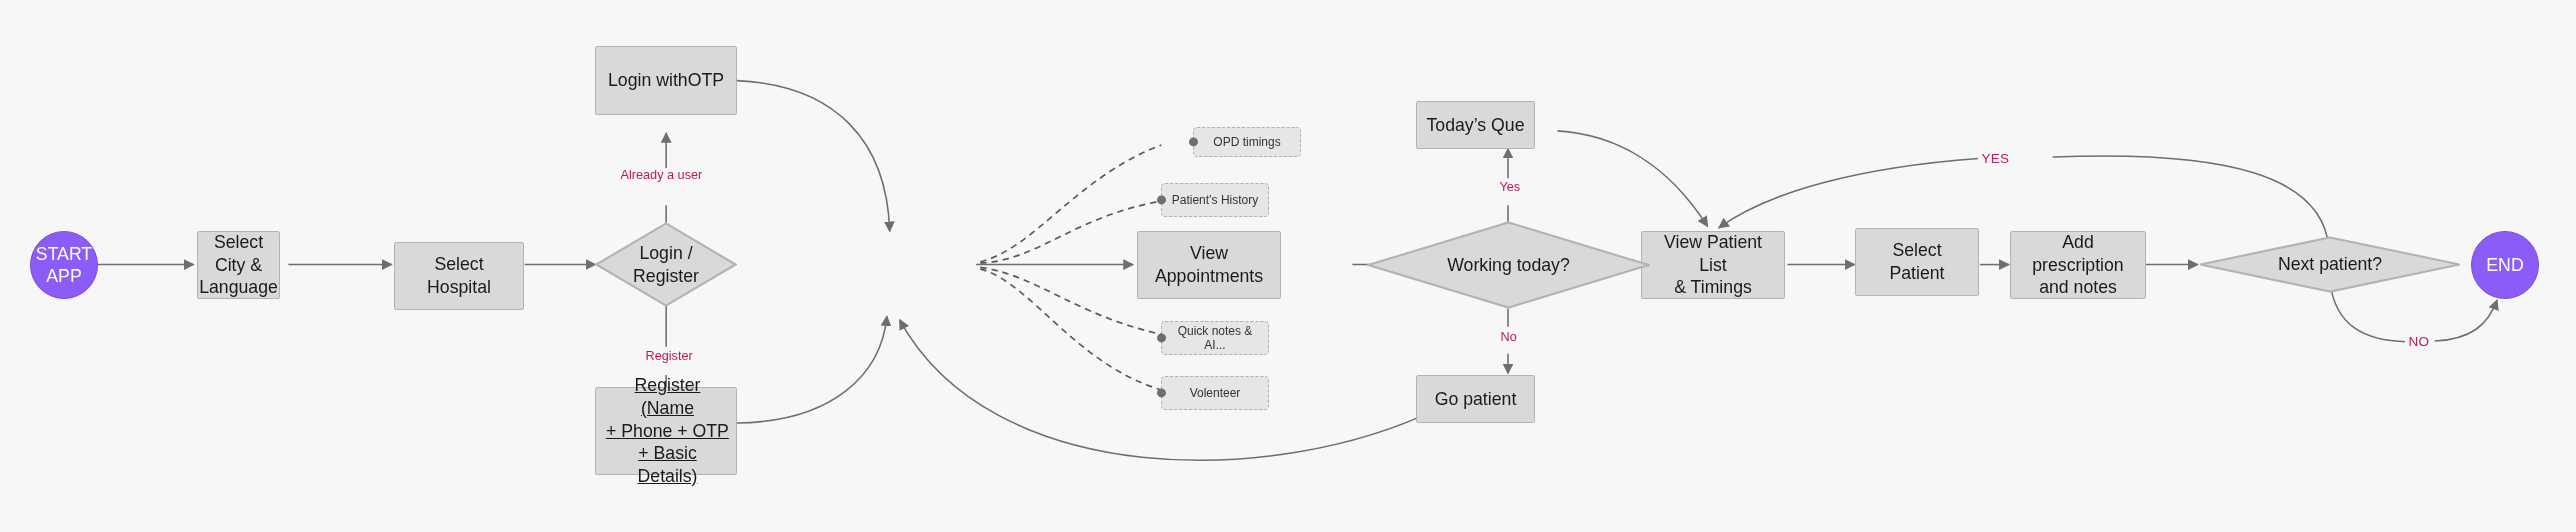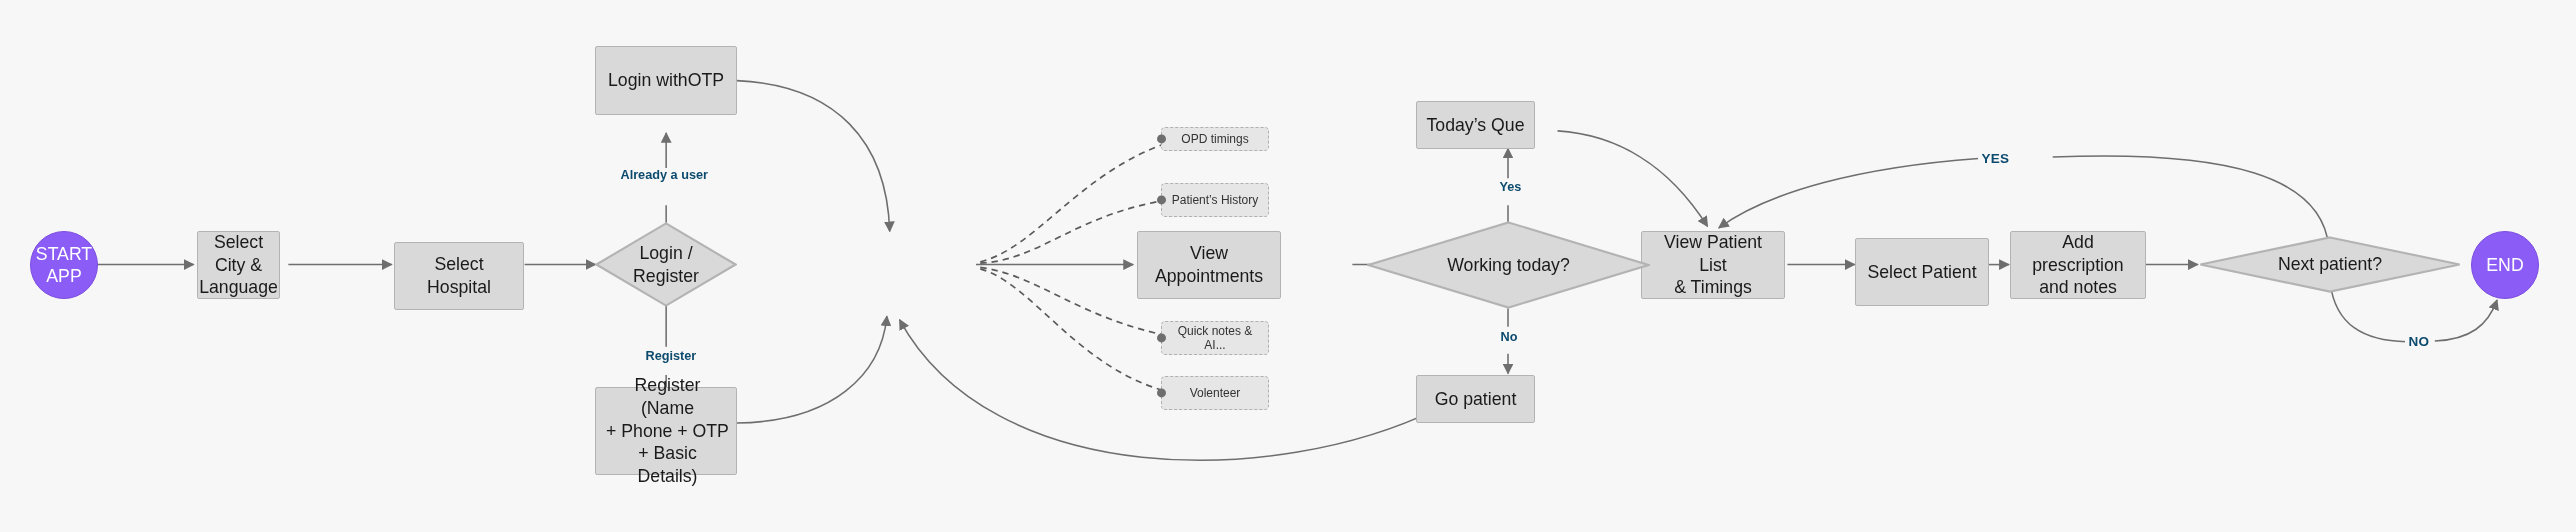--- a/index.html
+++ b/index.html
@@ -13,21 +13,21 @@
 
   .term{border-radius:50%;background:#8b5cf6;border:1.4px solid #7c4ddd;color:#ffffff;font-size:17.7px;line-height:1.25;}
 
   .diamond{background:transparent;border:none;color:#1a1a1a;font-size:17.7px;line-height:1.28;}
   .diamond .dlabel{position:relative;z-index:2;}
   .diamond .dshape{position:absolute;left:0;top:0;width:100%;height:100%;z-index:1;}
 
   .chip{background:#e6e6e6;border:1.4px dashed #b0b0b0;border-radius:4.2px;color:#333;font-size:12px;padding:2.8px 7px;justify-content:center;}
   .chip .dot{position:absolute;left:-5px;top:50%;transform:translateY(-50%);width:9.2px;height:9.2px;border-radius:50%;background:#6e6e6e;}
 
-  .elabel{position:absolute;color:#0c4a6e;font-size:12.7px;background:#f7f7f7;padding:0 3.5px;white-space:nowrap;font-weight:bold;}
+  .elabel{position:absolute;color:#be185d;font-size:12.7px;background:#f7f7f7;padding:0 3.5px;white-space:nowrap;}
   .elabel.caps{font-size:13.5px;letter-spacing:0.3px;}
 </style>
 </head>
 <body>
 
 <div id="canvas">
 
   <svg id="edges" viewBox="0 0 3638 752">
     <defs>
       <marker id="arrow" viewBox="0 0 10 10" refX="9" refY="5" markerWidth="7" markerHeight="7" orient="auto-start-reverse">
@@ -113,28 +113,28 @@
     </svg>
     <span class="dlabel">Login /</span>
     <span class="dlabel">Register</span>
   </div>
 
   <div class="node proc" style="left:595px;top:46px;width:142px;height:69px;flex-direction:row;">
     <span>Login with</span>
     <span>OTP</span>
   </div>
 
-  <div class="node proc" style="left:595px;top:387px;width:142px;height:88px;flex-direction:column;align-items:flex-start;padding-left:10px;">
+  <div class="node proc" style="left:595px;top:387px;width:142px;height:88px;flex-direction:column;align-items:flex-start;padding-left:10px;text-decoration:underline;">
     <span>Register (Name</span>
     <span>+ Phone + OTP</span>
     <span>+ Basic Details)</span>
   </div>
 
 
-  <div class="node chip" style="left:1161px;top:127px;width:108px;height:24px;">
+  <div class="node chip" style="left:1193px;top:127px;width:108px;height:30px;">
     <span class="dot"></span>
     <span>OPD timings</span>
   </div>
 
   <div class="node chip" style="left:1161px;top:183px;width:108px;height:34px;">
     <span class="dot"></span>
     <span>Patient’s History</span>
   </div>
 
   <div class="node chip" style="left:1161px;top:321px;width:108px;height:34px;">
@@ -165,21 +165,21 @@
 
   <div class="node proc" style="left:1416px;top:375px;width:119px;height:48px;">
     <span>Go patient</span>
   </div>
 
   <div class="node proc" style="left:1641px;top:231px;width:144px;height:68px;flex-direction:column;">
     <span>View Patient List</span>
     <span>&amp; Timings</span>
   </div>
 
-  <div class="node proc" style="left:1855px;top:238px;width:134px;height:68px;">
+  <div class="node proc" style="left:1855px;top:228px;width:124px;height:68px;">
     <span>Select Patient</span>
   </div>
 
   <div class="node proc" style="left:2010px;top:231px;width:136px;height:68px;flex-direction:column;">
     <span>Add prescription</span>
     <span>and notes</span>
   </div>
 
   <div class="node diamond" style="left:2199px;top:236px;width:262px;height:57px;">
     <svg class="dshape" viewBox="0 0 370 80" preserveAspectRatio="none">

